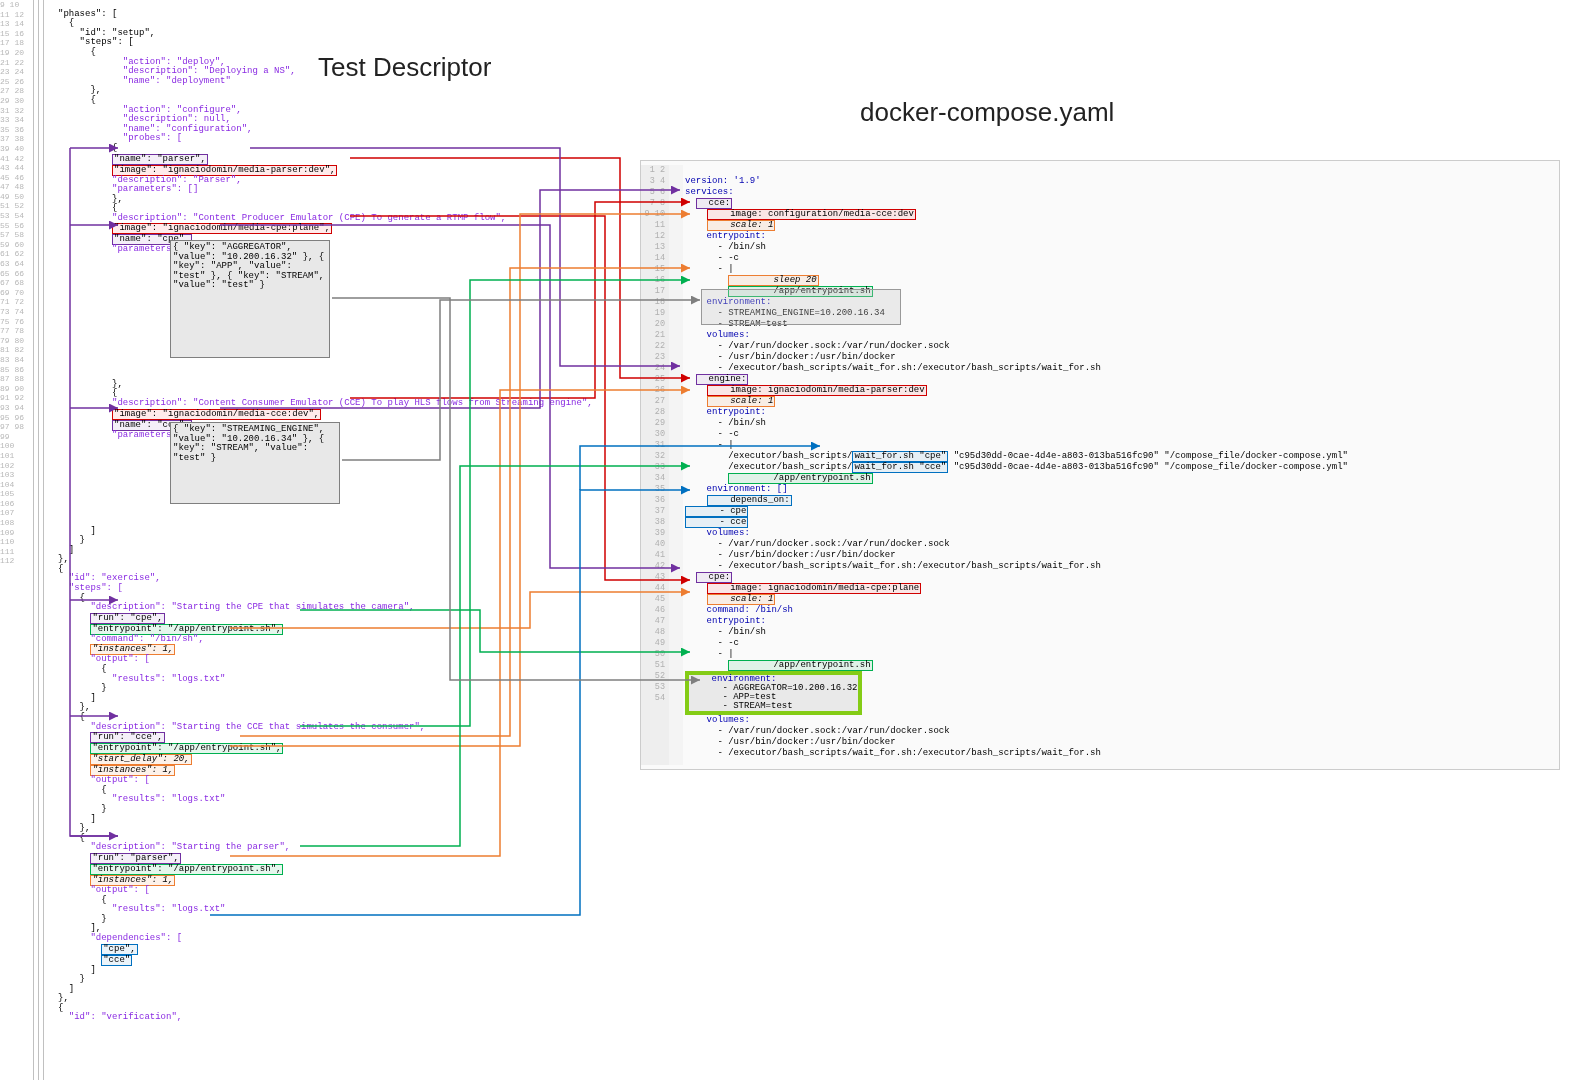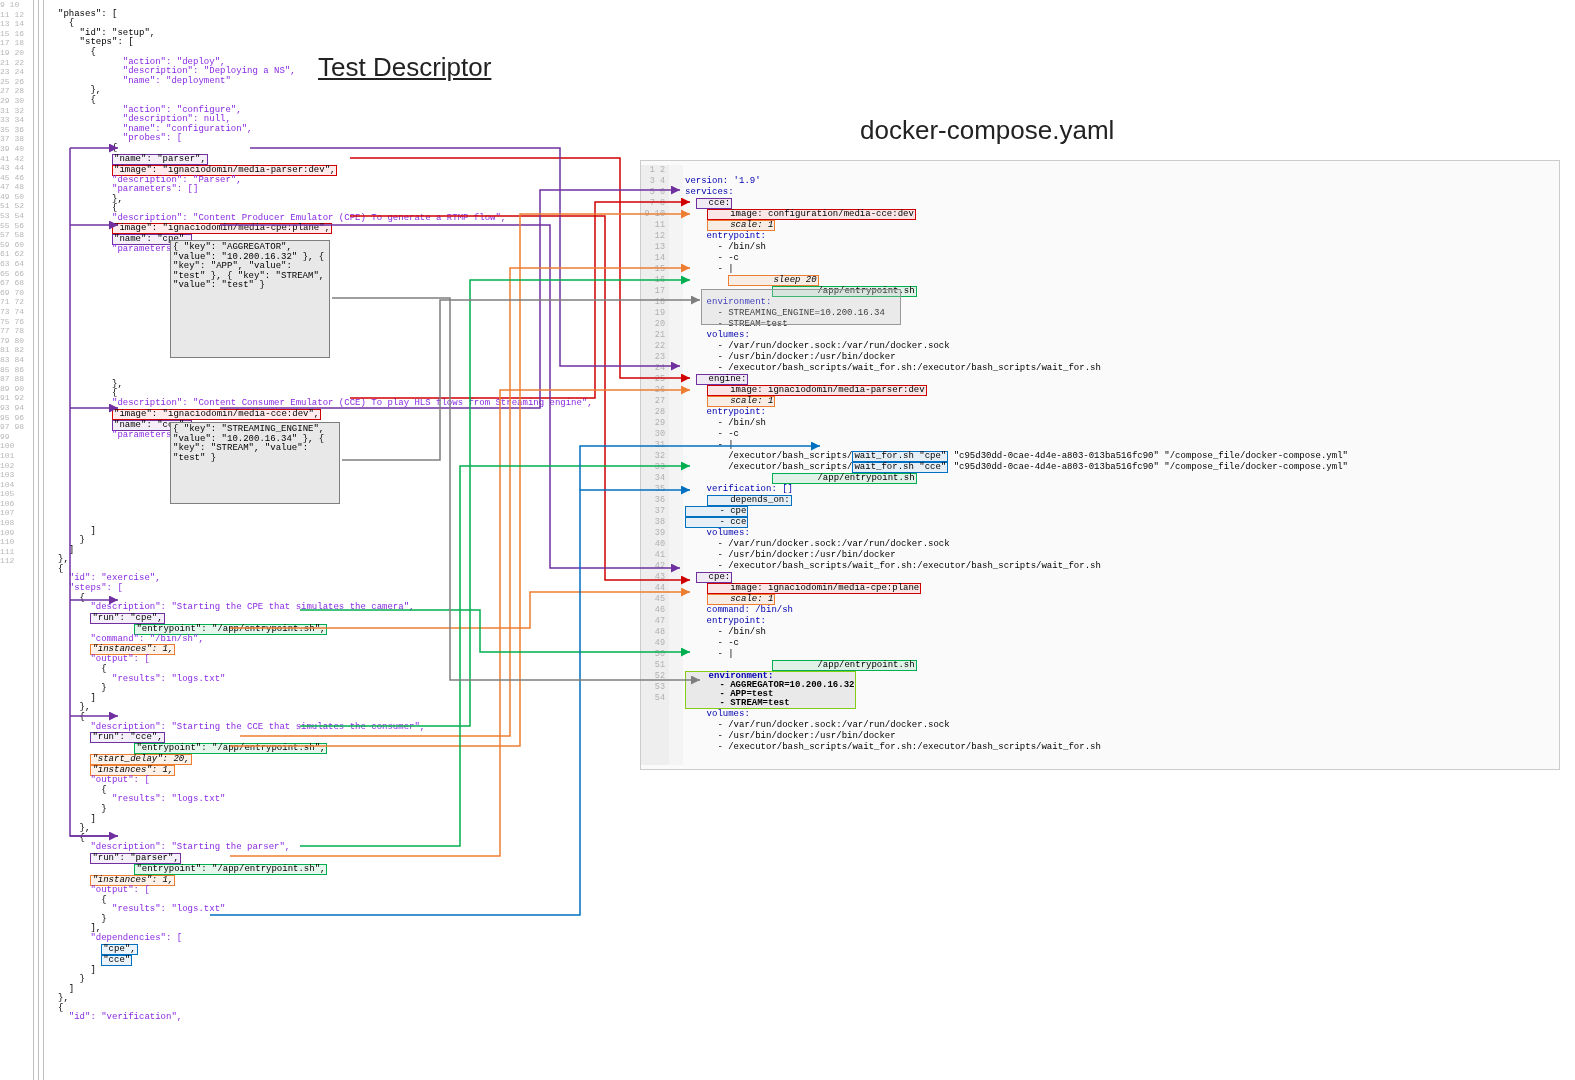--- a/index.html
+++ b/index.html
@@ -93,43 +93,43 @@
   
   .hl {
     border: 1px solid;
     padding: 0 1px;
     display: inline-block;
     line-height: 9px;
   }
   .hl-red { border-color:#d00000; background: rgba(255,0,0,0.08); }
   .hl-purple { border-color:#7030a0; background: rgba(112,48,160,0.08); }
   .hl-orange { border-color:#ed7d31; background: rgba(237,125,49,0.10); font-style: italic; }
-  .hl-green { border-color:#00b050; background: rgba(0,176,80,0.10); margin-left: 44px; }
+  .hl-green { border-color:#00b050; background: rgba(0,176,80,0.10); }
   .hl-blue { border-color:#0070c0; background: rgba(0,112,192,0.08); }
-  .hl-gray { border:1px solid #84cc16; background: rgba(200,200,200,0.35); font-weight: bold; }
+  .hl-gray { border:4px solid #84cc16; background: rgba(200,200,200,0.35); }
   .param-box {
     border: 1px solid #7f7f7f;
     background: #e8e8e8;
     position: absolute;
     padding: 2px;
     font-size:9px;
     line-height:9.6px;
   }
   svg.arrows {
     position: absolute;
     left: 0; top: 0;
     width: 1575px; height: 1080px;
     pointer-events: none;
   }
 </style>
 </head>
 <body>
 
-<div class="title" style="left:318px; top:52px;text-decoration:underline;">Test Descriptor</div>
-<div class="title" style="left:860px; top:115px;text-align:right;">docker-compose.yaml</div>
+<div class="title" style="left:318px; top:52px;">Test Descriptor</div>
+<div class="title" style="left:860px; top:97px;text-align:right;">docker-compose.yaml</div>
 
 <div class="left-pane">
   <div class="gutter" id="left-gutter">9
 10
 11
 12
 13
 14
 15
 16
@@ -446,21 +446,21 @@
   <span class="hl hl-purple">  engine:</span>
     <span class="hl hl-red">    image: ignaciodomin/media-parser:dev</span>
     <span class="hl hl-orange">    scale: 1</span>
 <span class="kw">    entrypoint:</span>
 <span>      - /bin/sh</span>
 <span>      - -c</span>
 <span>      - |</span>
 <span>        /executor/bash_scripts/</span><span class="hl hl-blue">wait_for.sh "cpe"</span><span> "c95d30dd-0cae-4d4e-a803-013ba516fc90" "/compose_file/docker-compose.yml"</span>
 <span>        /executor/bash_scripts/</span><span class="hl hl-blue">wait_for.sh "cce"</span><span> "c95d30dd-0cae-4d4e-a803-013ba516fc90" "/compose_file/docker-compose.yml"</span>
         <span class="hl hl-green">        /app/entrypoint.sh</span>
-<span class="kw">    verification: []</span>
+<span class="kw">    environment: []</span>
     <span class="hl hl-blue">    depends_on:</span>
 <span class="hl hl-blue">      - cpe</span>
 <span class="hl hl-blue">      - cce</span>
 <span class="kw">    volumes:</span>
 <span>      - /var/run/docker.sock:/var/run/docker.sock</span>
 <span>      - /usr/bin/docker:/usr/bin/docker</span>
 <span>      - /executor/bash_scripts/wait_for.sh:/executor/bash_scripts/wait_for.sh</span>
   <span class="hl hl-purple">  cpe:</span>
     <span class="hl hl-red">    image: ignaciodomin/media-cpe:plane</span>
     <span class="hl hl-orange">    scale: 1</span>

